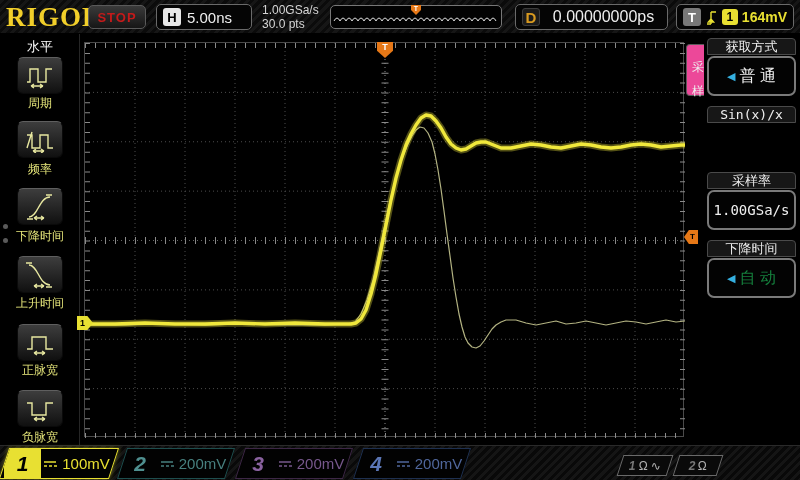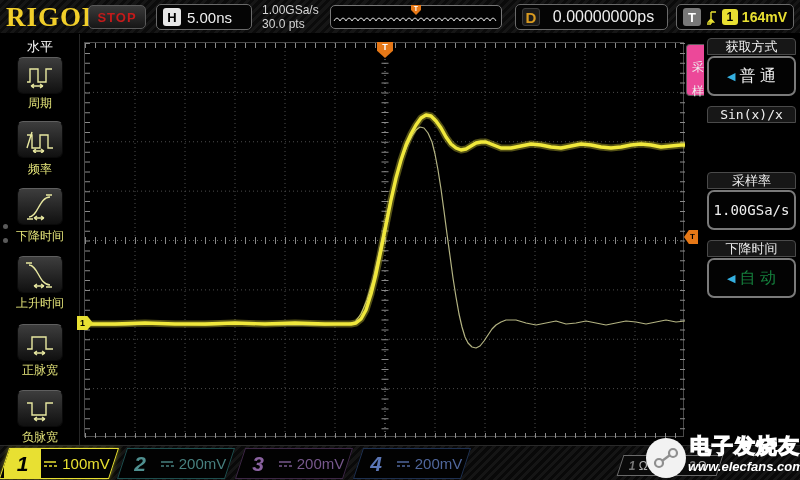--- a/index.html
+++ b/index.html
@@ -330,27 +330,14 @@
       <span class="imp-num">1</span>
       <span>Ω</span>
       <span>∿</span>
     </div>
     <div id="imp2" class="imp">
       <span class="imp-num">2</span>
       <span>Ω</span>
     </div>
   </div>
 
-  <div id="watermark">
-    <div id="wm-circle">
-      <svg width="30" height="30">
-        <g stroke="#8f8f8f" stroke-width="2.2" fill="none">
-          <circle cx="8" cy="20" r="4"></circle>
-          <circle cx="22" cy="10" r="4"></circle>
-          <path d="M11 18 L19 12"></path>
-        </g>
-      </svg>
-    </div>
-    <div id="wm-title">电子发烧友</div>
-    <div id="wm-url">www.elecfans.com</div>
-  </div>
 
 </div>
 
 </body></html>

